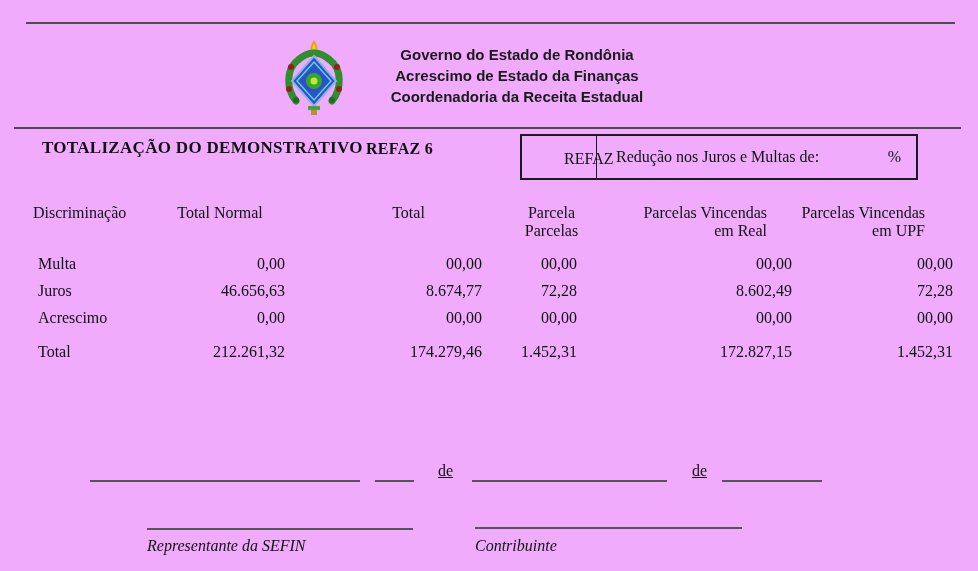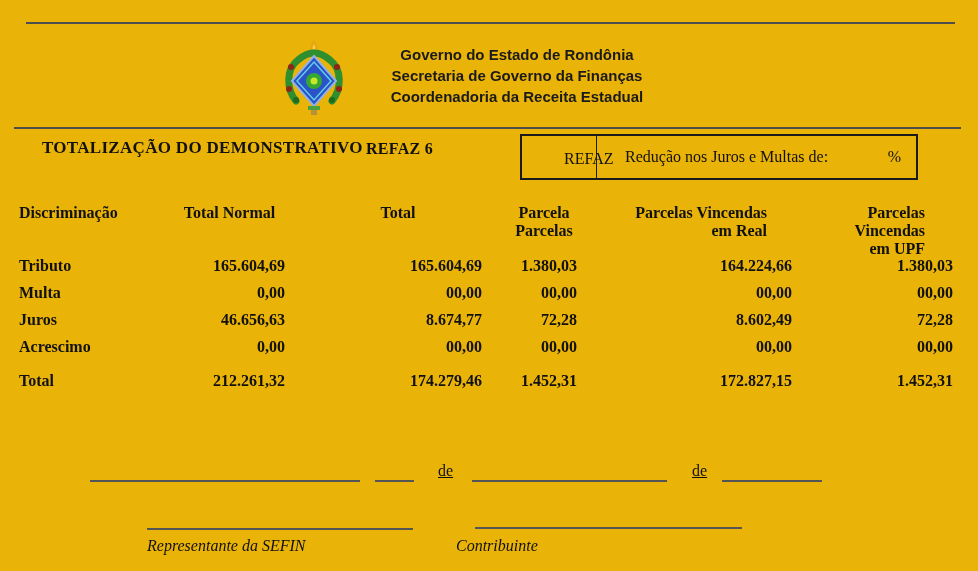--- a/index.html
+++ b/index.html
@@ -1,21 +1,21 @@
 <!DOCTYPE html>
 <html><head>
 <meta charset="utf-8">
 <style>
   * { margin: 0; padding: 0; box-sizing: border-box; }
   html, body { background: #ffffff; }
   .page {
     position: relative;
     width: 978px;
     height: 571px;
-    background: #eab308;
+    background: #f0abfc;
     font-family: "Liberation Serif", serif;
     color: #111111;
     overflow: hidden;
   }
   .rule { position: absolute; height: 2px; background: #4d4d4d; }
   .rule-top { left: 26px; top: 22px; width: 929px; }
   .rule-title { left: 14px; top: 127px; width: 947px; }
 
   
   .masthead { position: absolute; left: 283px; top: 40px; display: flex; align-items: flex-start; }
@@ -42,31 +42,31 @@
     font-weight: bold; font-size: 16px; letter-spacing: 0.3px;
   }
   .refaz-box {
     position: absolute; left: 520px; top: 134px; width: 398px; height: 46px;
     border: 2px solid #1a1a1a;
     display: flex; align-items: center;
     font-size: 16px;
   }
   .refaz-box .refaz-label { width: 74px; text-align: center; padding-top: 3px; padding-left: 42px; }
   .refaz-box .vdivider { width: 1px; align-self: stretch; background: #1a1a1a; }
-  .refaz-box .reduction-text { margin-left: 28px; }
+  .refaz-box .reduction-text { margin-left: 19px; }
   .refaz-box .percent { margin-left: auto; margin-right: 15px; }
 
   
   table.totals {
     position: absolute; left: 0; top: 200px; width: 958px;
     border-collapse: collapse;
     font-size: 16px;
     color: #111111;
   }
-  table.totals th, table.totals td { font-weight: bold; vertical-align: top; padding-left: 19px; }
+  table.totals th, table.totals td { font-weight: normal; vertical-align: top; }
   thead th { height: 56px; line-height: 18px; padding-top: 4px; }
   th.c1 { text-align: left; padding-left: 33px; }
   th.c2 { text-align: center; }
   th.c3 { text-align: center; padding-left: 40px; }
   th.c4 { text-align: center; padding-left: 34px; }
   th.c5 { text-align: right; padding-right: 30px; }
   th.c6 { text-align: right; padding-right: 33px; }
   tbody td { height: 27px; line-height: 16px; }
   td.c1 { text-align: left; padding-left: 38px; }
   td.c2, td.c3, td.c4, td.c5, td.c6 { text-align: right; padding-right: 5px; }
@@ -79,21 +79,21 @@
   .blank-month { left: 472px; top: 480px; width: 195px; }
   .blank-year  { left: 722px; top: 480px; width: 100px; }
   .de-word { position: absolute; top: 462px; font-size: 16px; text-decoration: underline; }
   .de-1 { left: 438px; }
   .de-2 { left: 692px; }
 
   .sig-line-1 { left: 147px; top: 528px; width: 266px; }
   .sig-line-2 { left: 475px; top: 527px; width: 267px; }
   .sig-label { position: absolute; font-size: 16px; font-style: italic; }
   .sig-label-1 { left: 147px; top: 537px; }
-  .sig-label-2 { left: 456px; top: 537px; }
+  .sig-label-2 { left: 475px; top: 537px; }
 </style>
 </head>
 <body>
 
 <div class="page">
 
   <div class="rule rule-top"></div>
 
   <div class="masthead">
     <svg class="logo" viewBox="0 0 62 75" xmlns="http://www.w3.org/2000/svg">
@@ -110,21 +110,21 @@
       <circle cx="49" cy="60" r="3" fill="#1f6b1f"></circle>
       <polygon points="31,16 53,41 31,66 9,41" fill="#2c52c8" stroke="#8fb2ea" stroke-width="2"></polygon>
       <polygon points="31,22 48,41 31,60 14,41" fill="none" stroke="#5fd0e8" stroke-width="1.5"></polygon>
       <circle cx="31" cy="41" r="8" fill="#35a832"></circle>
       <circle cx="31" cy="41" r="3.5" fill="#c8e82a"></circle>
       <rect x="25" y="66" width="12" height="4" fill="#4aa03a"></rect>
       <rect x="28" y="70" width="6" height="5" fill="#b8903a"></rect>
     </svg>
     <div class="org-block">
       <div>Governo do Estado de Rondônia</div>
-      <div>Secretaria de Governo da Finanças</div>
+      <div>Acrescimo de Estado da Finanças</div>
       <div>Coordenadoria da Receita Estadual</div>
     </div>
   </div>
 
   <div class="rule rule-title"></div>
 
   <div class="title-main">TOTALIZAÇÃO DO DEMONSTRATIVO</div>
   <div class="title-program">REFAZ 6</div>
 
   <div class="refaz-box">
@@ -163,28 +163,20 @@
           <div>em Real</div>
         </th>
         <th class="c6">
           <div>Parcelas Vincendas</div>
           <div>em UPF</div>
         </th>
       </tr>
     </thead>
     <tbody>
       <tr>
-        <td class="c1">Tributo</td>
-        <td class="c2">165.604,69</td>
-        <td class="c3">165.604,69</td>
-        <td class="c4">1.380,03</td>
-        <td class="c5">164.224,66</td>
-        <td class="c6">1.380,03</td>
-      </tr>
-      <tr>
         <td class="c1">Multa</td>
         <td class="c2">0,00</td>
         <td class="c3">00,00</td>
         <td class="c4">00,00</td>
         <td class="c5">00,00</td>
         <td class="c6">00,00</td>
       </tr>
       <tr>
         <td class="c1">Juros</td>
         <td class="c2">46.656,63</td>

